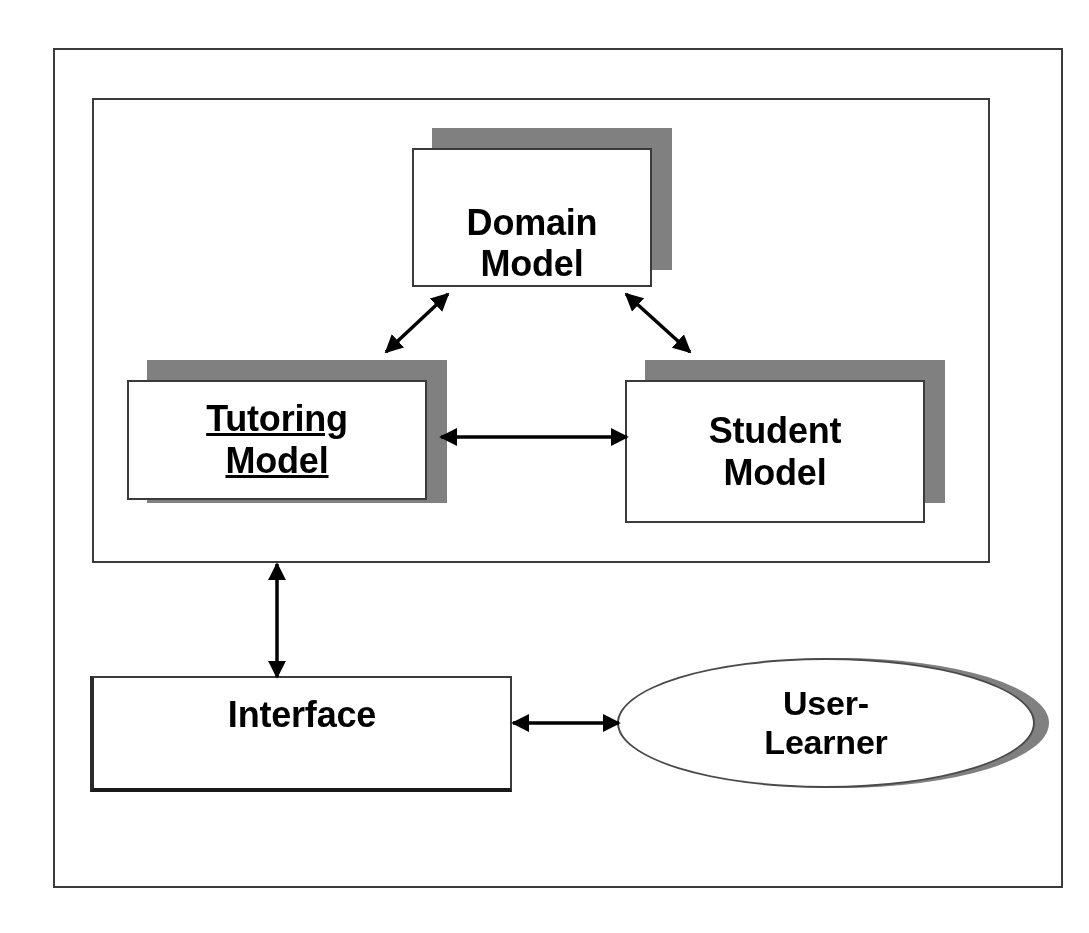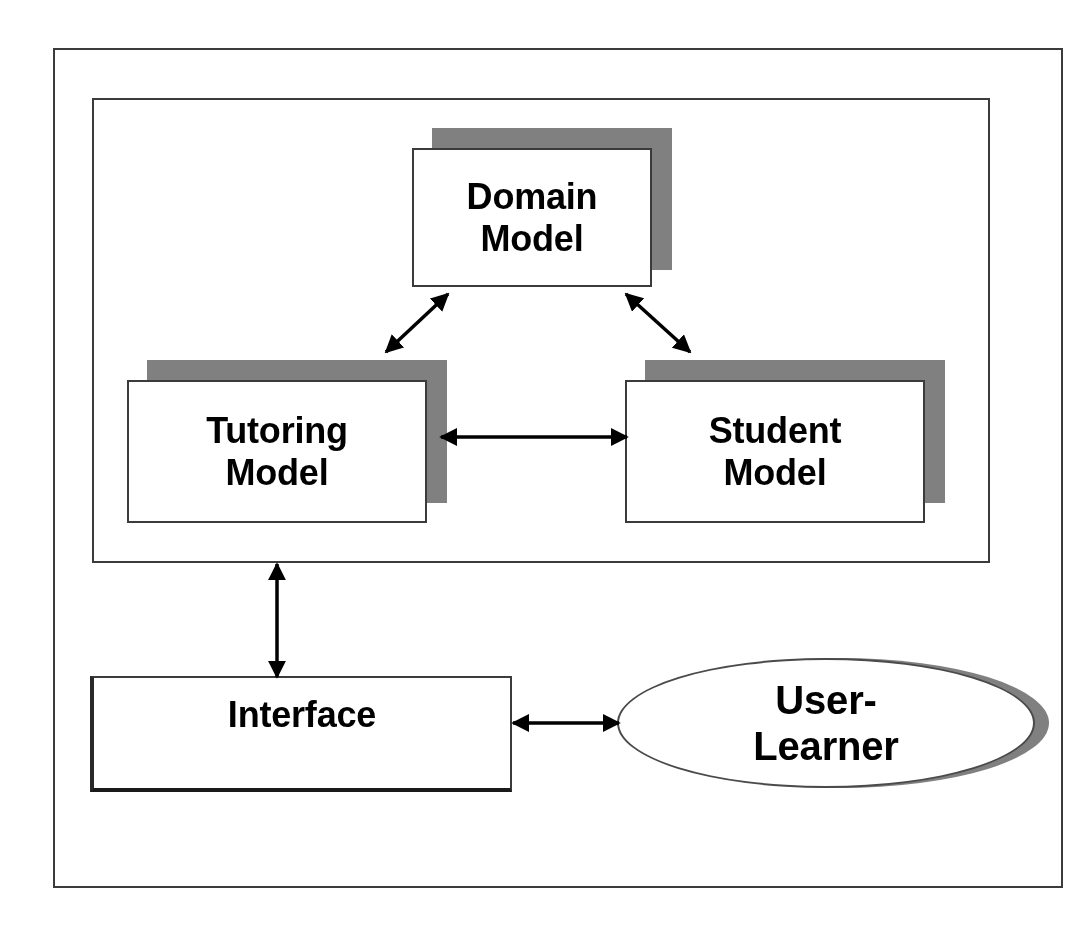--- a/index.html
+++ b/index.html
@@ -72,26 +72,26 @@
     color: #000000;
     line-height: 1.16;
     text-align: center;
     letter-spacing: -0.2px;
     white-space: pre-line;
   }
 
   
   #domain-node { left: 412px; top: 128px; width: 280px; height: 159px; }
   #domain-node .shadow { width: 240px; height: 142px; }
-  #domain-node .face   { width: 240px; height: 139px; }
+  #domain-node .face   { width: 240px; height: 139px; align-items: flex-end; }
 
   
   #tutoring-node { left: 127px; top: 360px; width: 340px; height: 163px; }
   #tutoring-node .shadow { width: 300px; height: 143px; }
-  #tutoring-node .face   { width: 300px; height: 143px; }
+  #tutoring-node .face   { width: 300px; height: 120px; text-decoration: underline; }
 
   
   #student-node { left: 625px; top: 360px; width: 340px; height: 163px; text-decoration: underline; }
   #student-node .shadow { width: 300px; height: 143px; }
   #student-node .face   { width: 300px; height: 143px; }
 
   
   #interface-node {
     position: absolute;
     left: 90px;
@@ -137,21 +137,21 @@
     width: 418px;
     height: 130px;
     border-radius: 50%;
     background: #ffffff;
     border: 2px solid #4a4a4a;
     box-sizing: border-box;
     display: flex;
     align-items: center;
     justify-content: center;
   }
-  #userlearner-node .node-label { font-size: 40px; }
+  #userlearner-node .node-label { font-size: 34px; }
 
   
   #arrow-layer {
     position: absolute;
     left: 0;
     top: 0;
     width: 1089px;
     height: 933px;
     pointer-events: none;
   }

